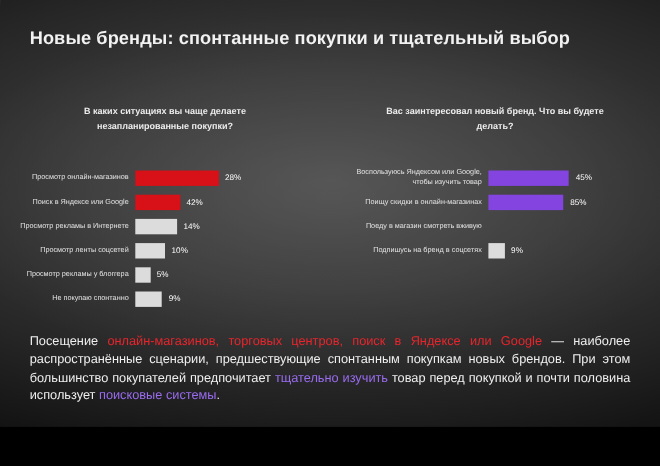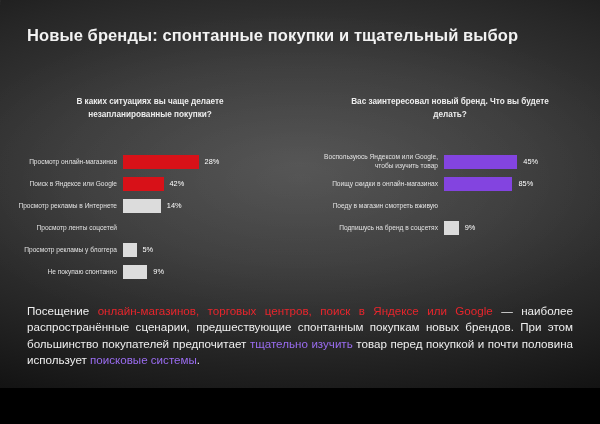--- a/index.html
+++ b/index.html
@@ -175,20 +175,24 @@
             </div>
             <div class="row">
               <div class="row-label">Просмотр рекламы в Интернете</div>
               <div class="bar-wrap">
                 <div class="bar muted" style="width: 37.8px;"></div>
                 <div class="bar-value">14%</div>
               </div>
             </div>
             <div class="row">
               <div class="row-label">Просмотр ленты соцсетей</div>
+              <div class="bar-wrap">
+                <div class="bar muted" style="width: 27px;"></div>
+                <div class="bar-value">10%</div>
+              </div>
             </div>
             <div class="row">
               <div class="row-label">Просмотр рекламы у блоггера</div>
               <div class="bar-wrap">
                 <div class="bar muted" style="width: 13.5px;"></div>
                 <div class="bar-value">5%</div>
               </div>
             </div>
             <div class="row">
               <div class="row-label">Не покупаю спонтанно</div>

